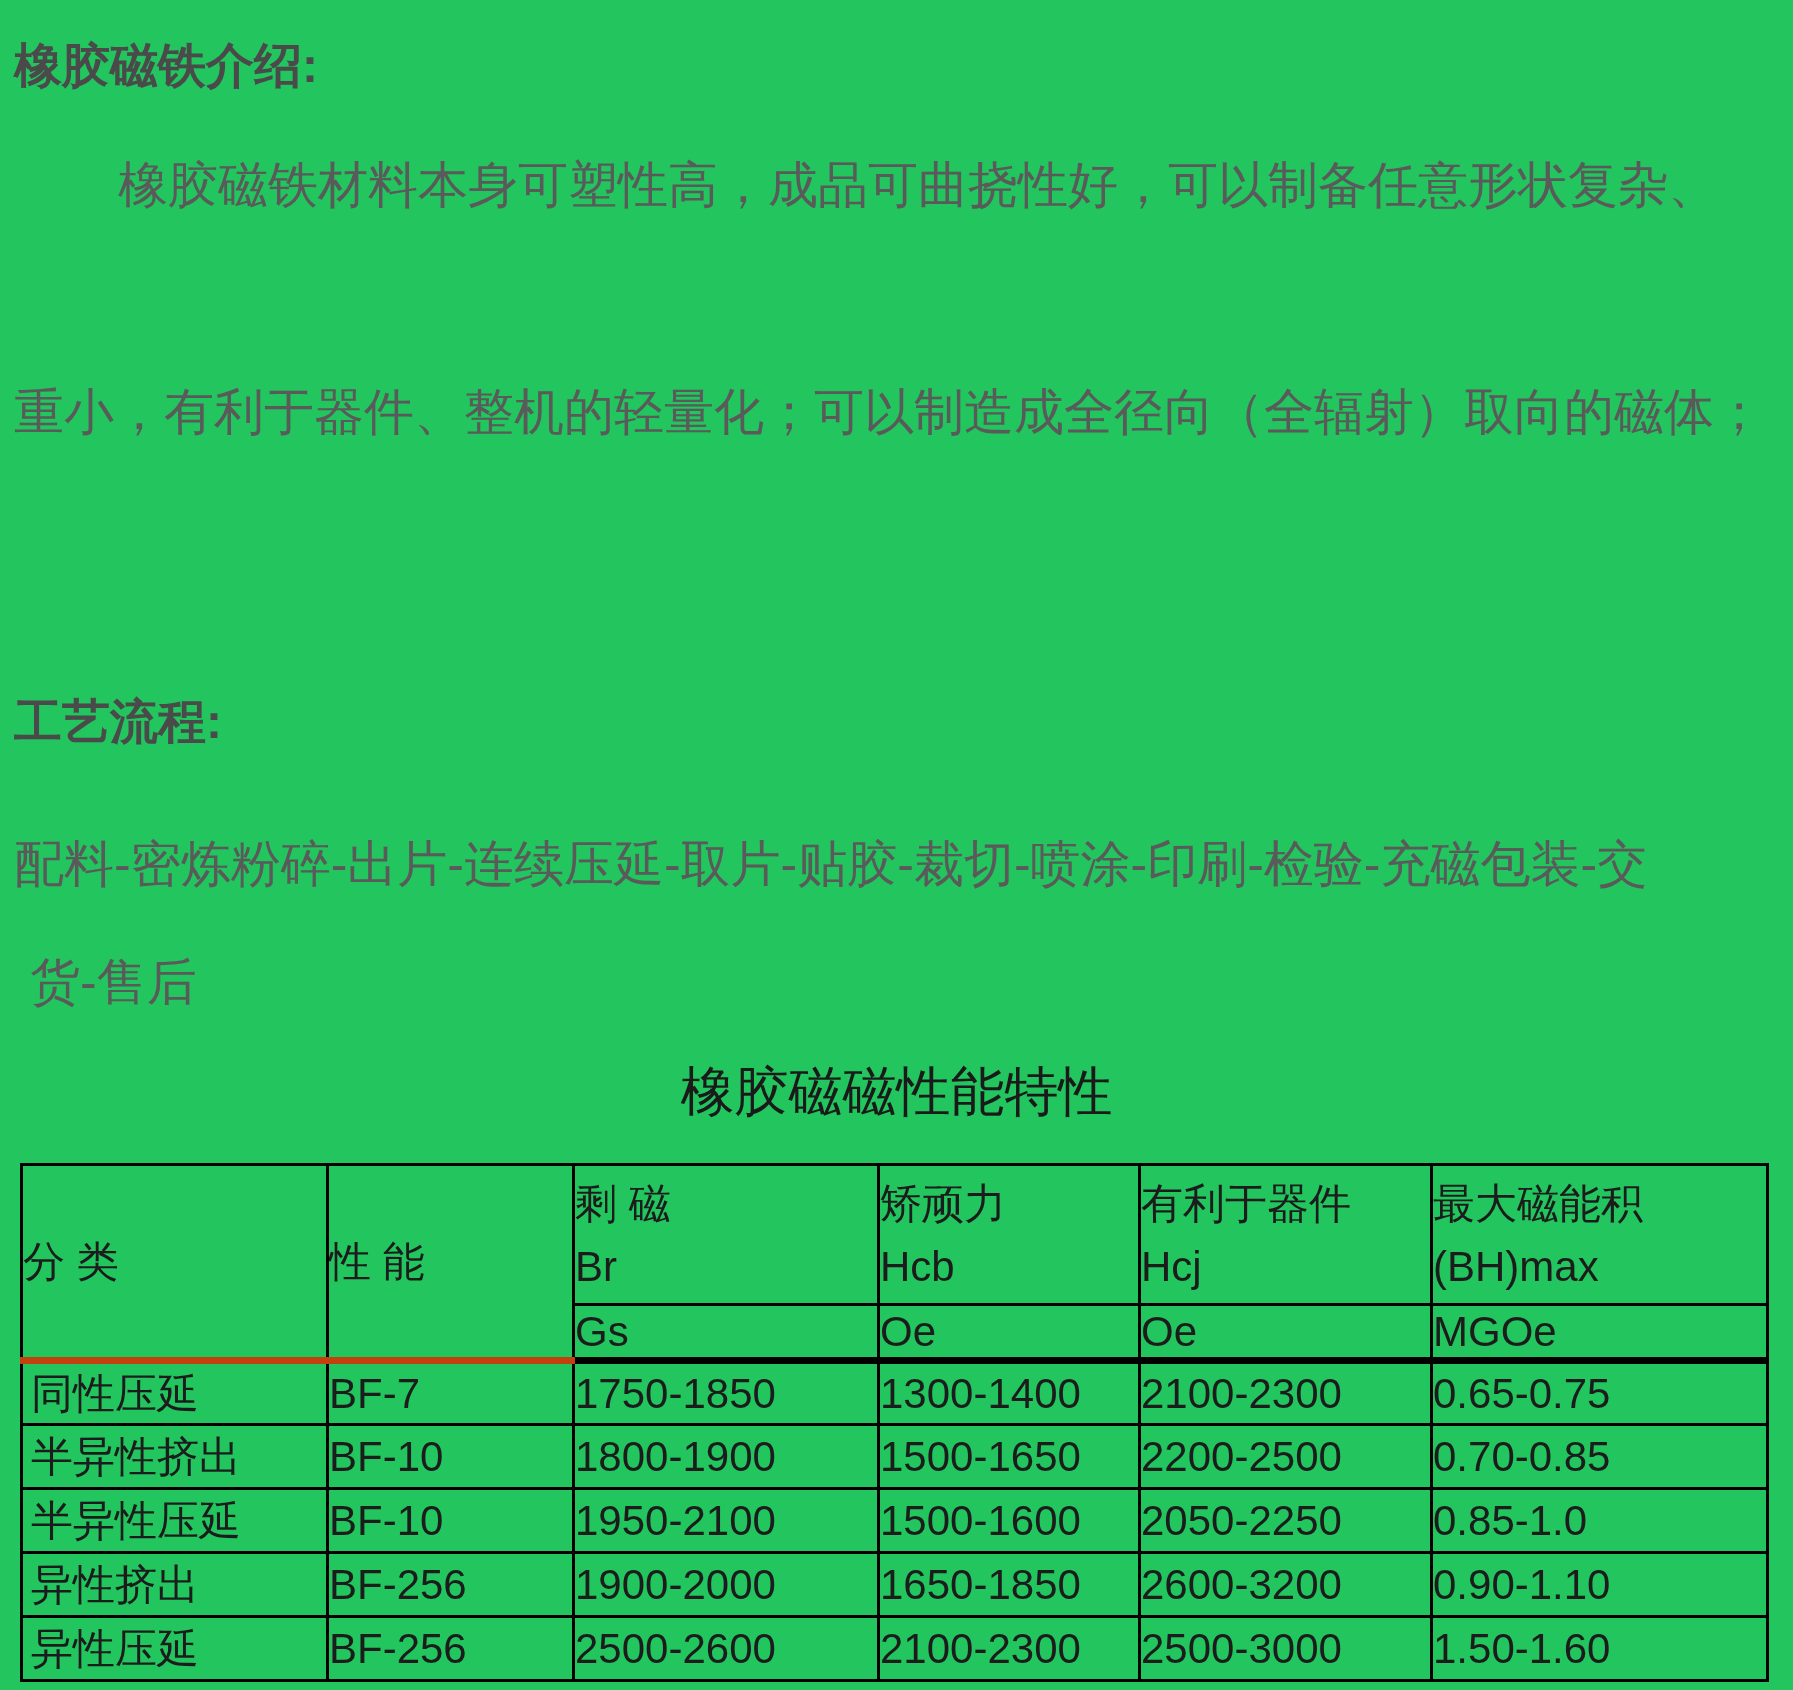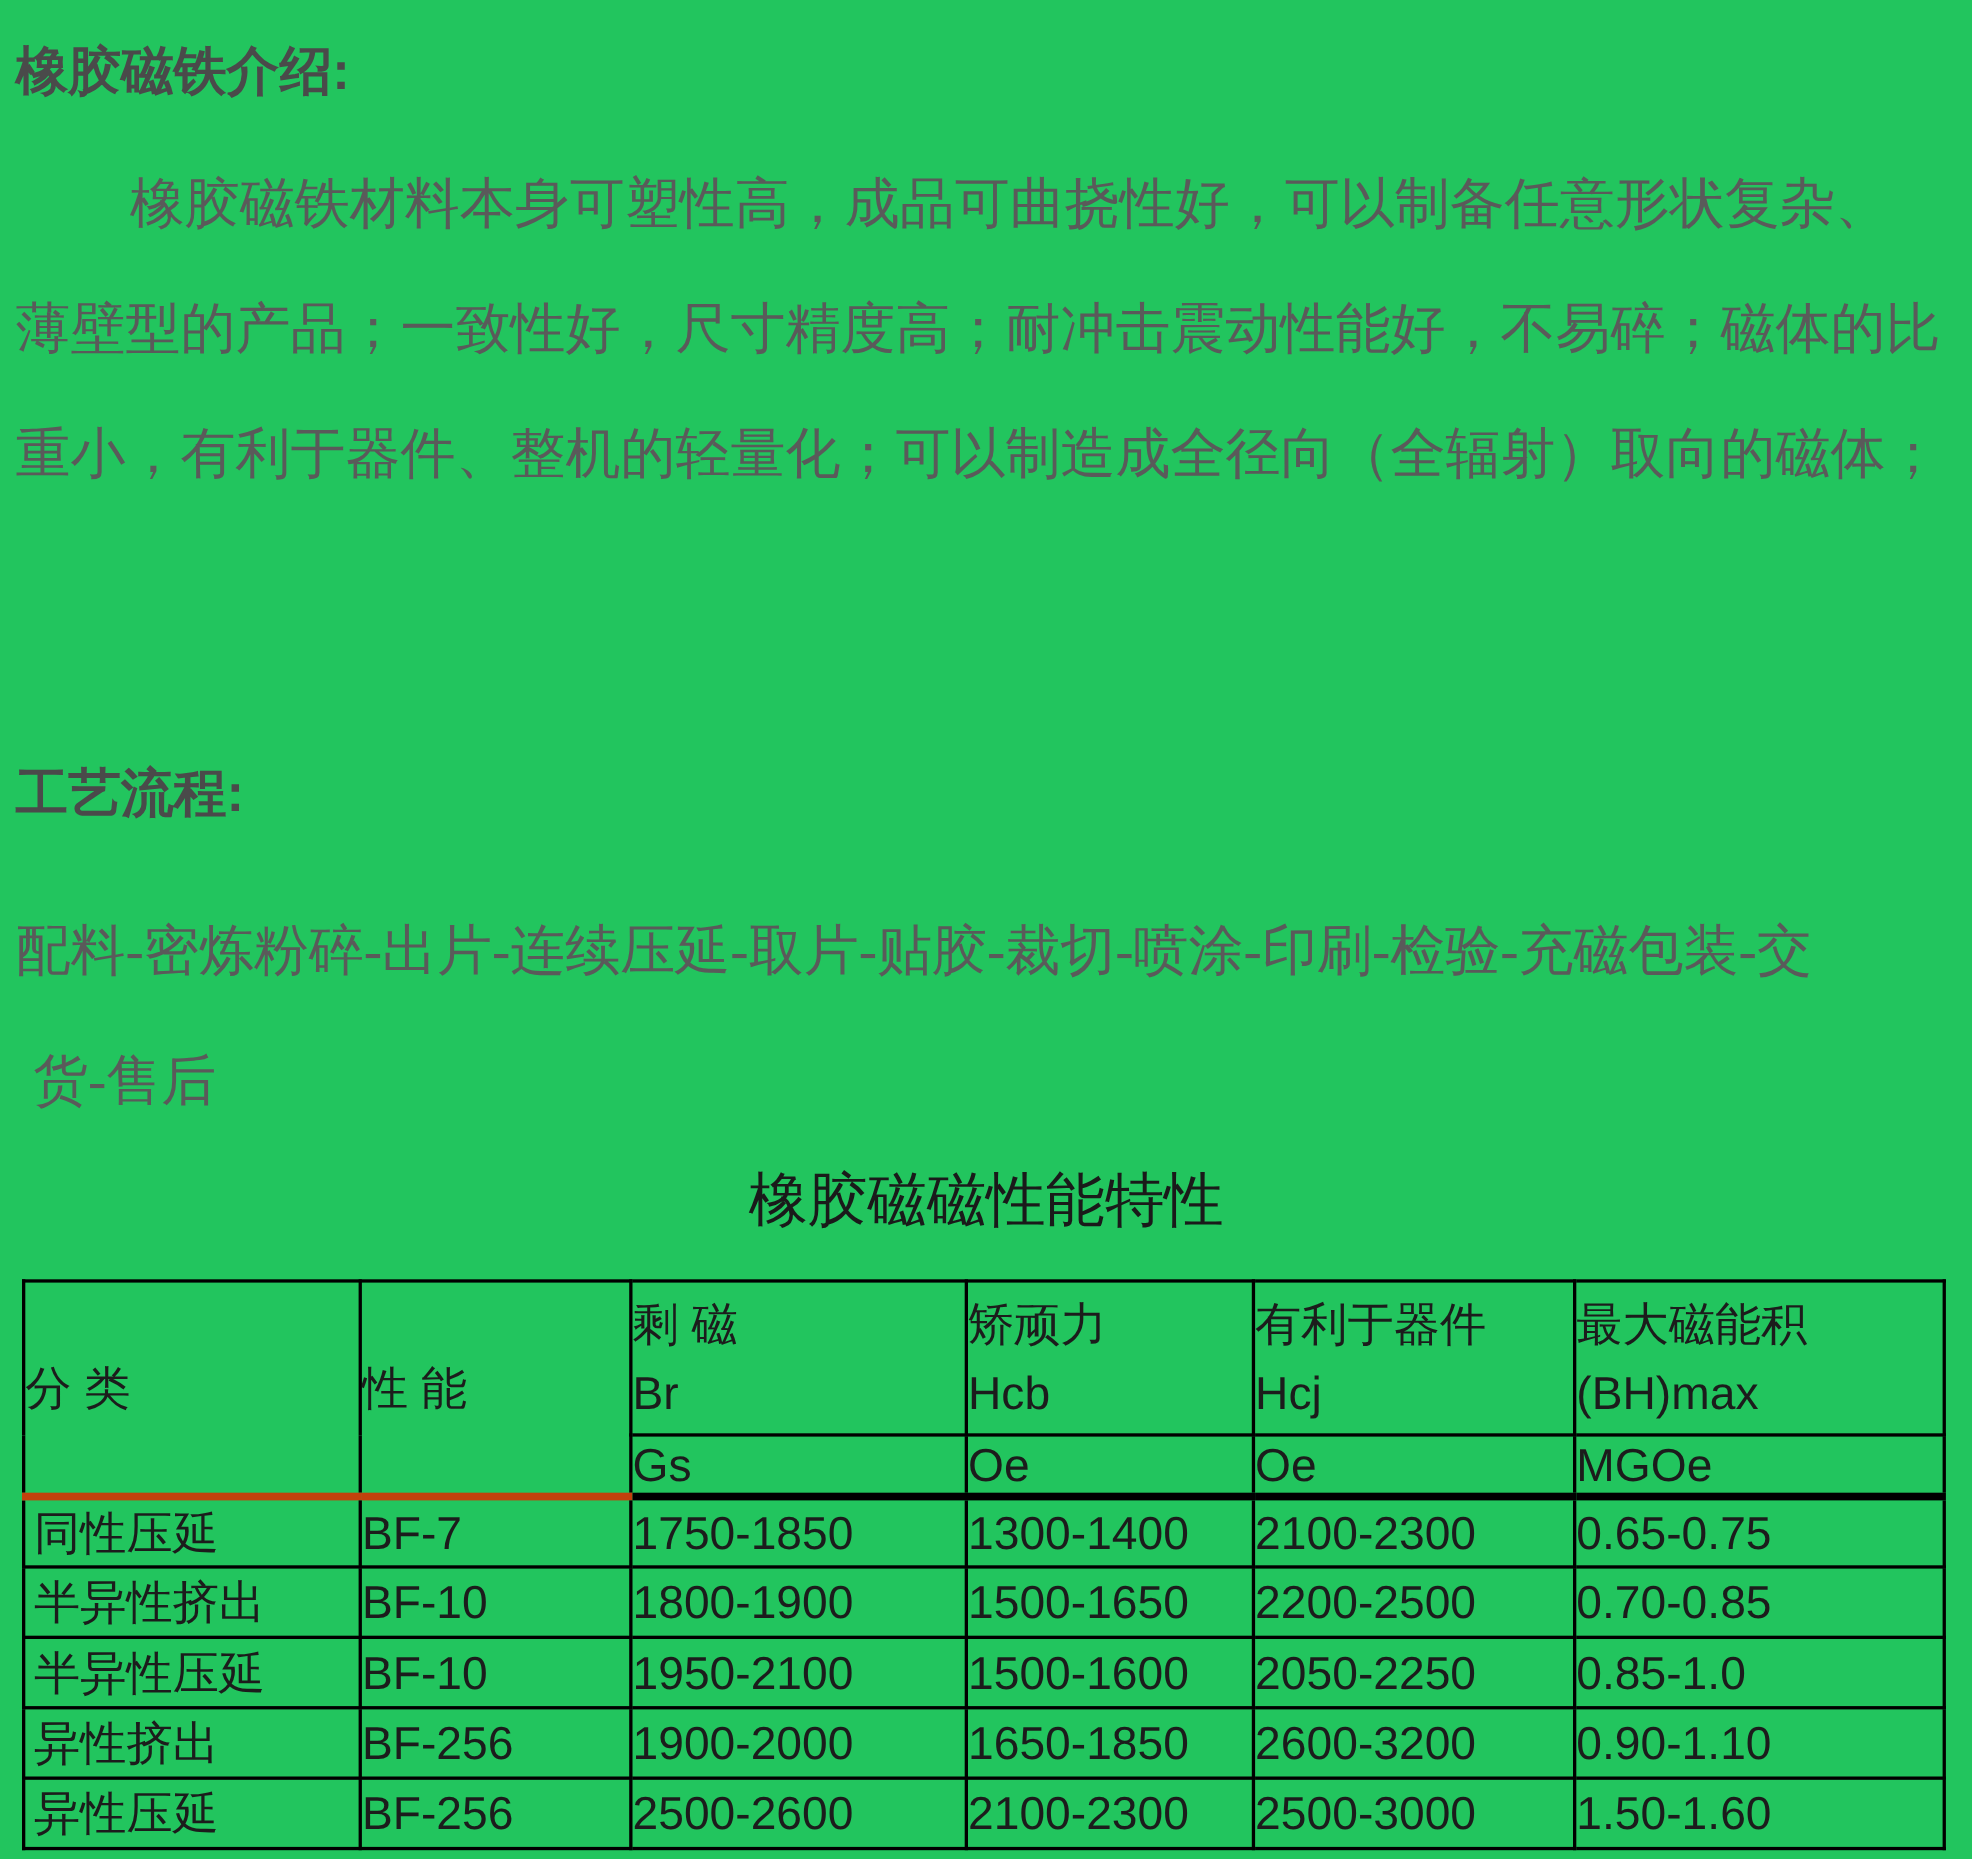--- a/index.html
+++ b/index.html
@@ -21,21 +21,20 @@
     white-space: nowrap;
     line-height: 1;
   }
   .body-line {
     position: absolute;
     left: 14px;
     font-size: 50px;
     color: #5a5a5a;
     white-space: nowrap;
     line-height: 1;
-    font-family: Liberation Serif, serif;
   }
   #intro-line-0 { top: 160px; left: 118px; }
   #intro-line-1 { top: 273px; }
   #intro-line-2 { top: 387px; }
   #intro-line-3 { top: 500px; }
   #heading-intro { top: 42px; }
   #heading-process { top: 698px; }
   #process-line-0 { top: 839px; }
   #process-line-1 { top: 957px; margin-left: 16px; }
   .table-title {
@@ -78,21 +77,20 @@
   col.c6 { width: 336px; }
 </style>
 </head>
 <body>
 
 <div class="page">
 
   <div class="heading" id="heading-intro">橡胶磁铁介绍:</div>
 
   <div class="body-line" id="intro-line-0">橡胶磁铁材料本身可塑性高，成品可曲挠性好，可以制备任意形状复杂、</div>
-  <div class="body-line" id="intro-line-1">薄壁型的产品；一致性好，尺寸精度高；耐冲击震动性能好，不易碎；磁体的比</div>
   <div class="body-line" id="intro-line-2">重小，有利于器件、整机的轻量化；可以制造成全径向（全辐射）取向的磁体；</div>
 
   <div class="heading" id="heading-process">工艺流程:</div>
 
   <div class="body-line" id="process-line-0">配料-密炼粉碎-出片-连续压延-取片-贴胶-裁切-喷涂-印刷-检验-充磁包装-交</div>
   <div class="body-line" id="process-line-1">货-售后</div>
 
   <div class="table-title">橡胶磁磁性能特性</div>
 
   <table class="props">

